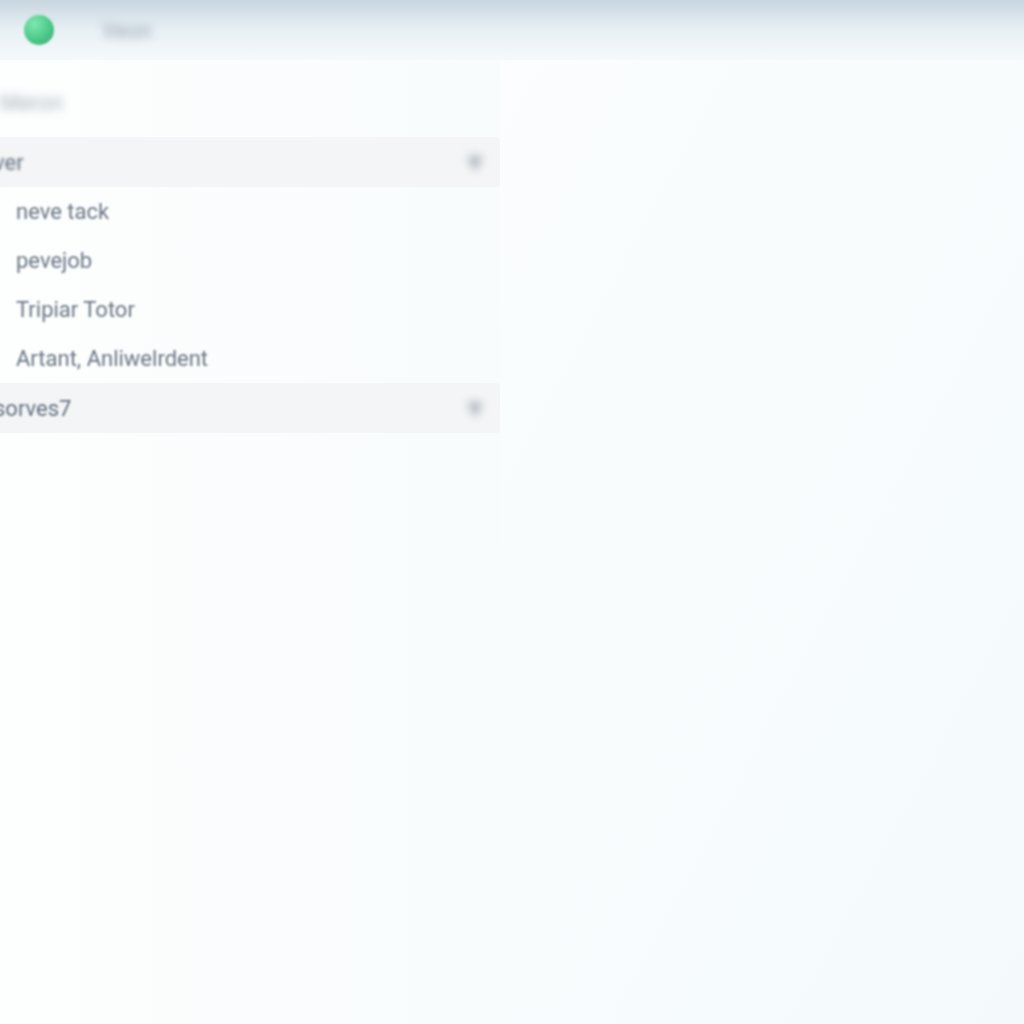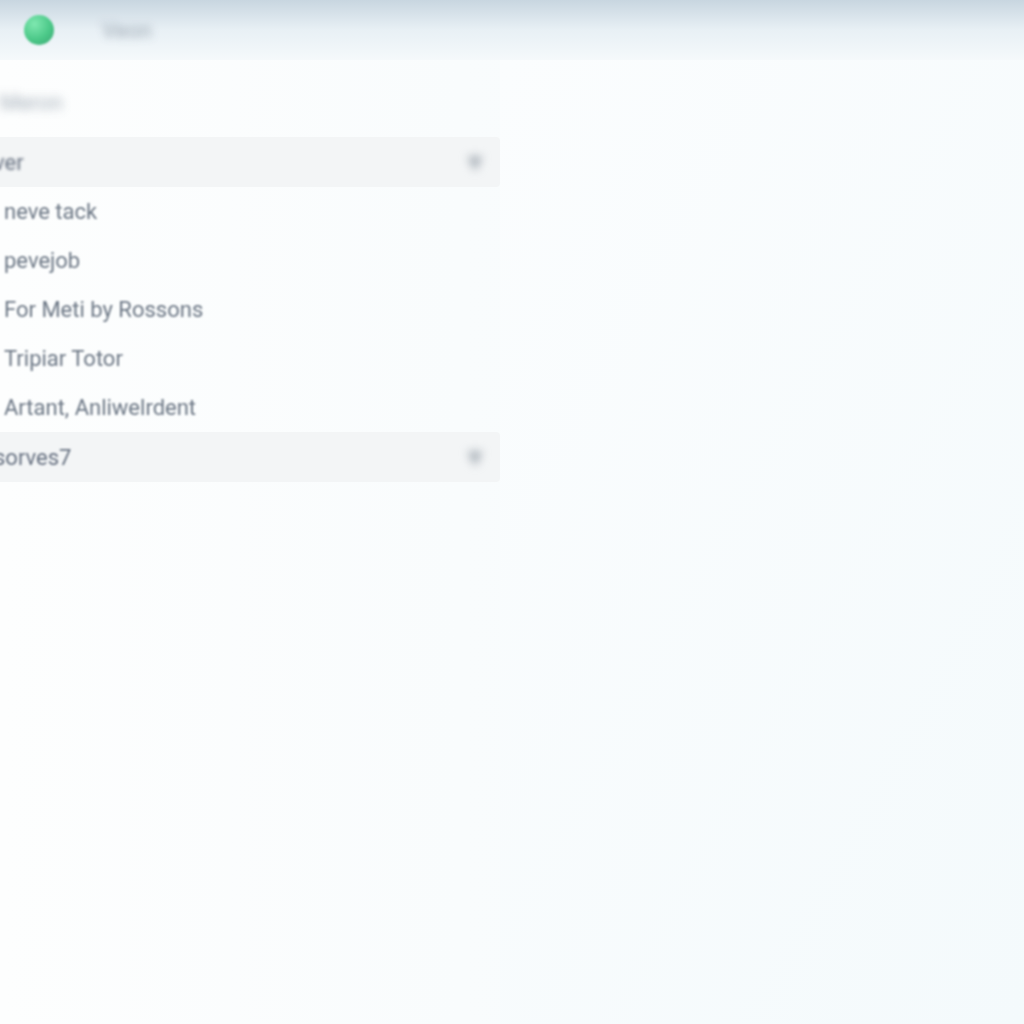--- a/index.html
+++ b/index.html
@@ -91,21 +91,21 @@
       list-style: none;
       padding: 0;
     }
 
     .list-item {
       height: 49px;
       display: flex;
       align-items: center;
       color: #6b7684;
       font-size: 22px;
-      padding-left: 4px;
+      padding-left: 16px;
       cursor: pointer;
     }
 
     .list-item .label {
       filter: blur(0.8px);
     }
 
     .blurred-item .label {
       filter: blur(6px);
       opacity: 0.85;
@@ -141,23 +141,20 @@
     </div>
 
     <ul class="list">
       <li class="list-item">
         <span class="label">neve tack</span>
       </li>
       <li class="list-item">
         <span class="label">pevejob</span>
       </li>
       <li class="list-item">
-        <span class="label">For Meti by Rossons</span>
-      </li>
-      <li class="list-item">
         <span class="label">Tripiar Totor</span>
       </li>
       <li class="list-item">
         <span class="label">Artant, Anliwelrdent</span>
       </li>
     </ul>
 
     <div class="group-header secondary">
       <span class="label">sorves7</span>
       <span class="caret">▾</span>

